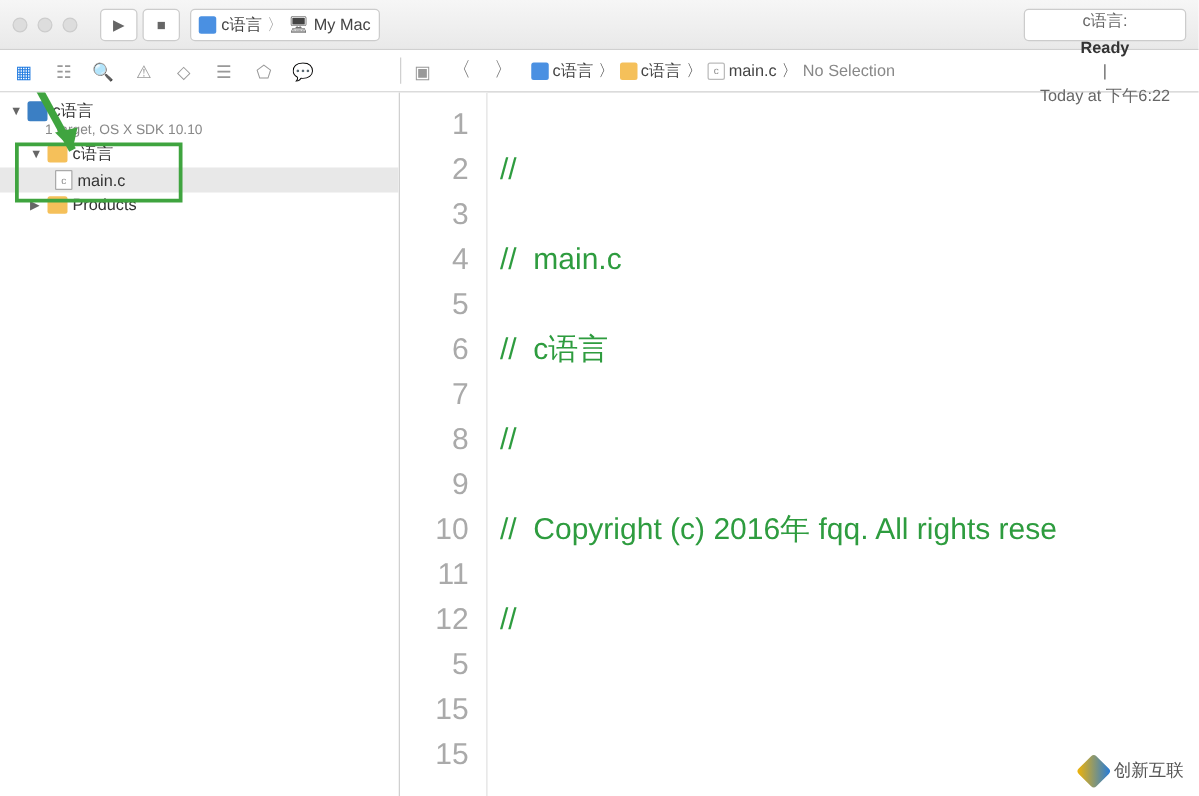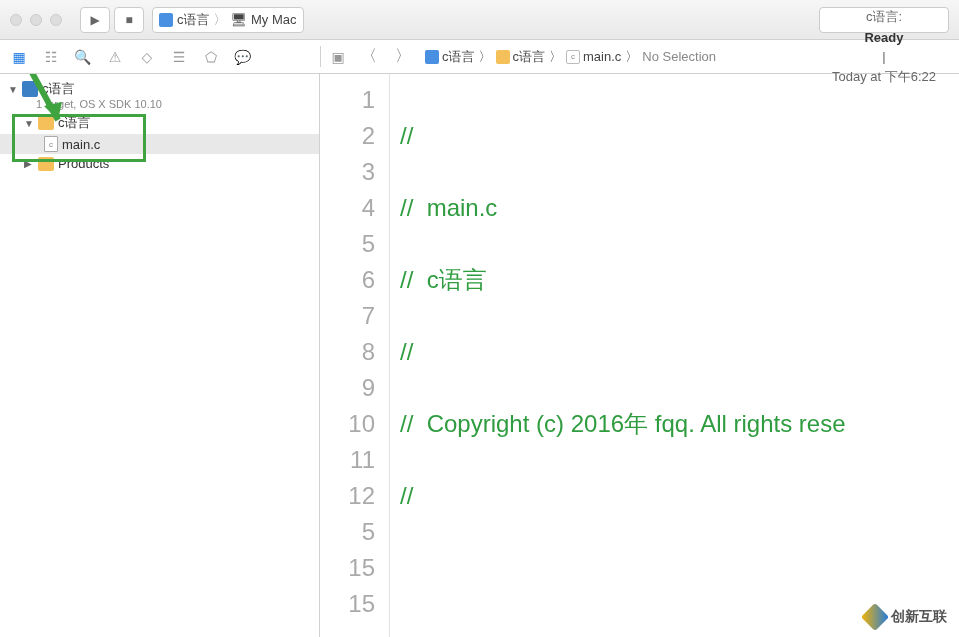--- a/index.html
+++ b/index.html
@@ -46,21 +46,21 @@
 .highlight-box { position: absolute; border: 3px solid #3fa43f; pointer-events: none; }
 
 
 .editor { flex: 1; display: flex; overflow: hidden; font-family: Menlo, Consolas, monospace; font-size: 24px; line-height: 36px; }
 .gutter { width: 70px; background: #fff; border-right: 1px solid #e2e2e2; text-align: right; padding: 8px 14px 0 0; color: #aaa; }
 .gutter div { height: 36px; }
 .code { padding: 8px 0 0 10px; white-space: pre; color: #222; }
 .comment { color: #2e9c3f; }
 
 
-.watermark { position: absolute; right: 12px; bottom: 10px; font-size: 14px; color: #555; display: flex; align-items: center; gap: 6px; font-weight: bold; }
+.watermark { position: absolute; right: 12px; bottom: 10px; font-size: 14px; color: #555; display: flex; align-items: center; gap: 6px; }
 .watermark .logo { width: 20px; height: 20px; background: linear-gradient(45deg,#f7b500,#1f7ae0); transform: rotate(45deg); border-radius: 3px; }
 </style>
 </head>
 <body>
 
 <div class="titlebar">
   <div class="traffic-lights">
     <div class="light"></div>
     <div class="light"></div>
     <div class="light"></div>

